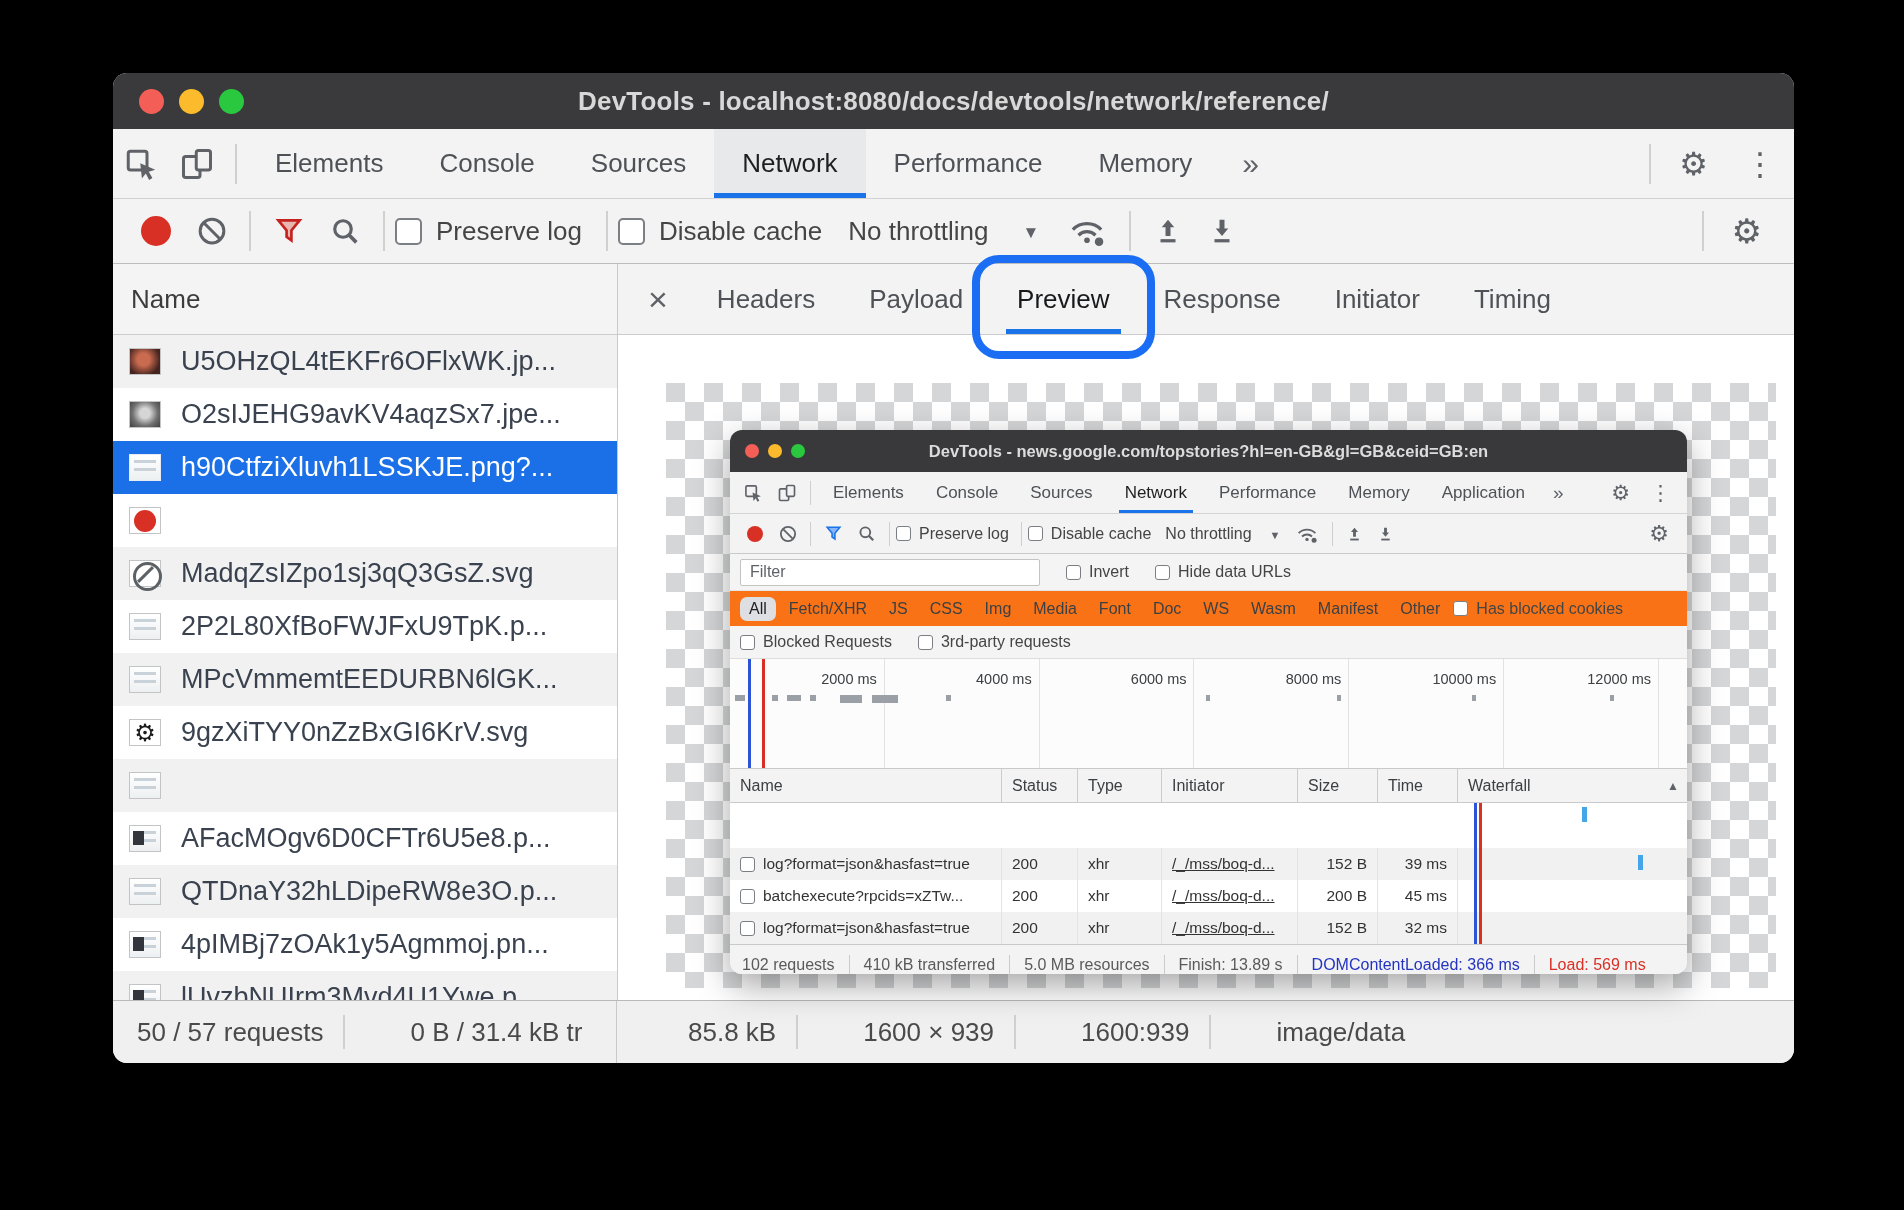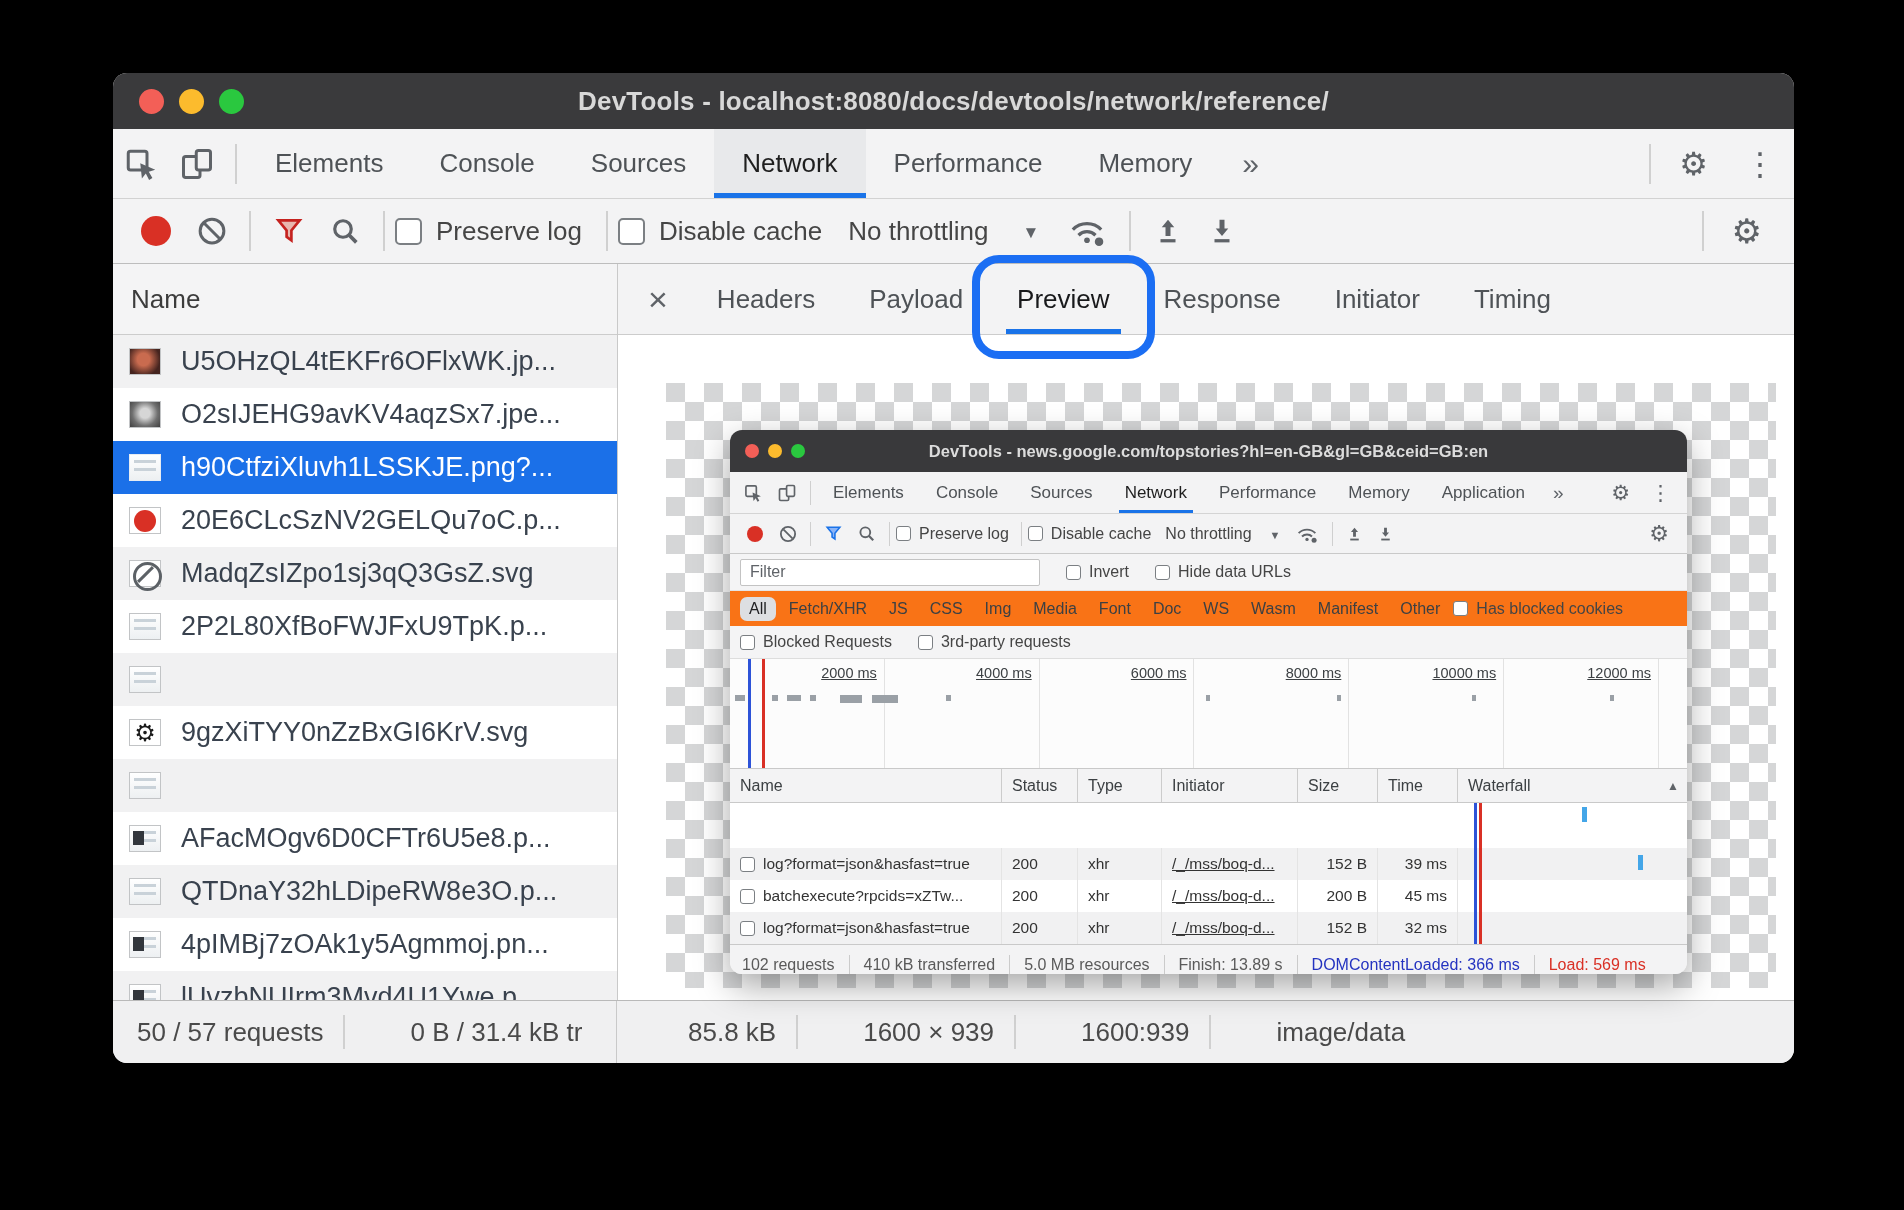--- a/index.html
+++ b/index.html
@@ -121,21 +121,21 @@
   .nfilterinput::placeholder { color:#5f6368; }
   .ncheckitem { display:flex; align-items:center; margin-left:26px; }
 
   .nchips { height:35px; background:#f97316; display:flex; align-items:center; padding:0 10px; }
   .chip { font-size:16px; color:#3c4043; padding:3px 9px; margin-right:4px; white-space:nowrap; }
   .chip.active { background:#dddfe2; border-radius:7px; color:#202124; }
   .nchips2 { height:33px; background:#f4f4f5; display:flex; align-items:center; padding:0 10px; border-bottom:1px solid #ddd; }
 
   .ntimeline { height:110px; background:#fcfcfc; border-bottom:1px solid #c9c9c9; display:flex; position:relative; }
   .tsec { flex:1; border-right:1px solid #e2e2e2; position:relative; }
-  .tsec .tlab { position:absolute; top:6px; right:7px; font-size:14.5px; color:#3c4043;text-decoration:underline; }
+  .tsec .tlab { position:absolute; top:12px; right:7px; font-size:14.5px; color:#3c4043; }
   .tstub { width:28px; }
   .tline { position:absolute; top:0; bottom:0; width:2.5px; }
   .tmark { position:absolute; height:6px; background:#9aa0a6; top:36px; }
 
   .ntable { display:flex; flex-direction:column; flex:1; }
   .nthead { height:34px; flex:none; background:#f3f3f4; border-bottom:1px solid #c9c9c9; display:flex; }
   .hc { display:flex; align-items:center; padding-left:10px; font-size:16px; color:#3c4043;
         border-right:1px solid #ccc; flex:none; }
   .ntbody { flex:1; position:relative; background:#fff; }
   .nrow { display:flex; height:32px; font-size:15.5px; color:#333; align-items:stretch; }
@@ -269,32 +269,32 @@
         <div class="srow">
           <span class="ric" data-icon="photo-gray"></span>
           <span class="slabel">O2sIJEHG9avKV4aqzSx7.jpe...</span>
         </div>
         <div class="srow selected">
           <span class="ric" data-icon="thumb-light"></span>
           <span class="slabel">h90CtfziXluvh1LSSKJE.png?...</span>
         </div>
         <div class="srow">
           <span class="ric" data-icon="red-dot"></span>
-          <span class="slabel">20E6CLcSzNV2GELQu7oC.p...</span>
         </div>
         <div class="srow">
           <span class="ric" data-icon="blocked"></span>
           <span class="slabel">MadqZsIZpo1sj3qQ3GsZ.svg</span>
         </div>
         <div class="srow">
           <span class="ric" data-icon="thumb"></span>
           <span class="slabel">2P2L80XfBoFWJFxU9TpK.p...</span>
         </div>
         <div class="srow">
           <span class="ric" data-icon="thumb"></span>
+          <span class="slabel">MPcVmmemtEEDURBN6lGK...</span>
         </div>
         <div class="srow">
           <span class="ric" data-icon="gear"></span>
           <span class="slabel">9gzXiTYY0nZzBxGI6KrV.svg</span>
         </div>
         <div class="srow">
           <span class="ric" data-icon="thumb"></span>
         </div>
         <div class="srow">
           <span class="ric" data-icon="thumb-dark"></span>

